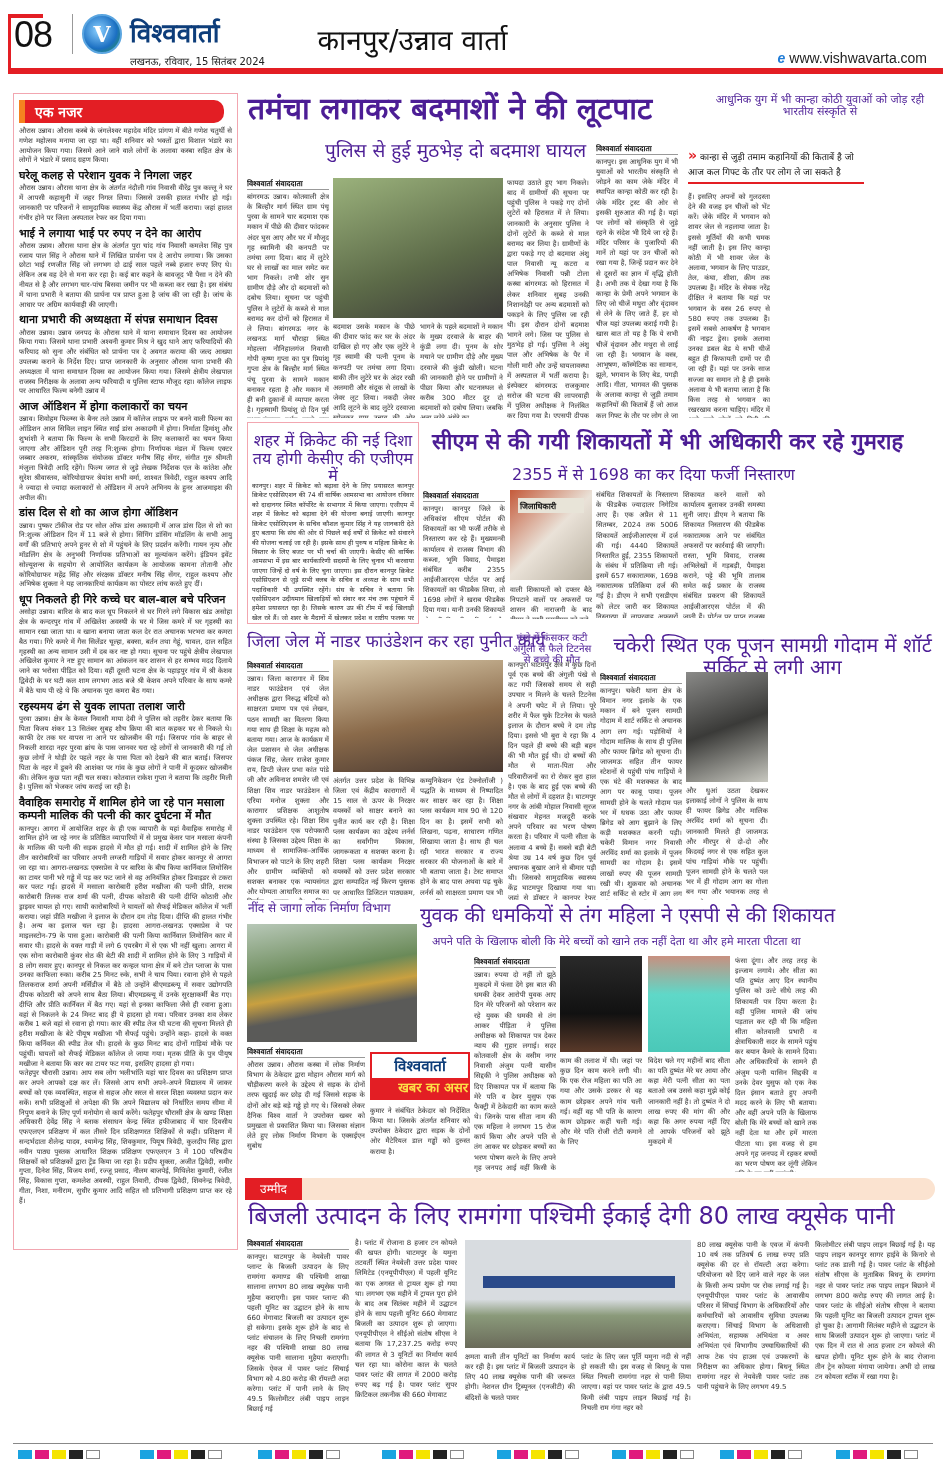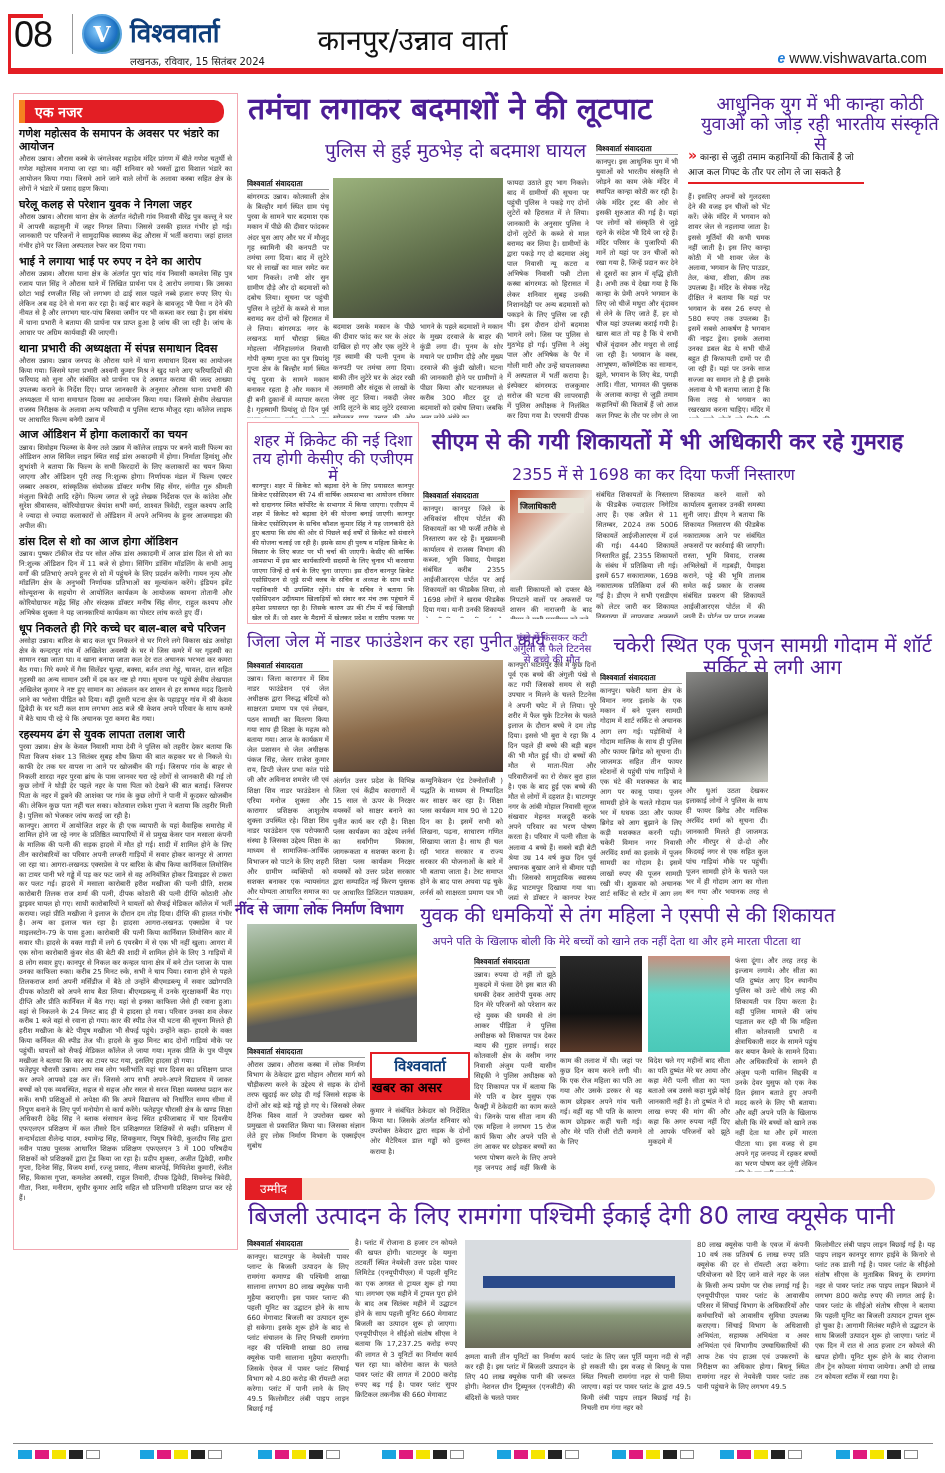--- a/index.html
+++ b/index.html
@@ -24,21 +24,21 @@
 .col{position:absolute;font:7px "DejaVu Sans",sans-serif;line-height:1.45;color:#333;text-align:justify;overflow:hidden}
 .ph{position:absolute;background:#7a8a6a;overflow:hidden}
 .box{position:absolute;border:1px solid #f2a6b0}
 .quote{position:absolute;font:9px "DejaVu Sans",sans-serif;color:#111;line-height:1.4}
 .quote .q{color:#e31e24;font-weight:bold;font-size:14px}
 .umeed{position:absolute;left:245px;top:1178px;width:690px;height:22px;background:#fbe3d0;border-radius:0 12px 12px 0}
 .umeed .lbl{position:absolute;left:0;top:0;width:57px;height:22px;background:#e31e24;color:#fff;font:12px "DejaVu Sans",sans-serif;text-align:center;line-height:22px}
 .umeed .txt{position:absolute;left:66px;top:3px;font:12px "DejaVu Sans",sans-serif;color:#111}
 .khabar{position:absolute;left:370px;top:1052px;width:100px;height:48px;border:2px solid #e31e24;background:#fff}
 .khabar .t{height:24px;text-align:center;font:bold 15px "DejaVu Sans",sans-serif;color:#0d3d7a;line-height:24px}
-.khabar .b{height:20px;background:#e31e24;color:#000000;text-align:left;font:bold 13px "DejaVu Sans",sans-serif;line-height:20px}
+.khabar .b{height:20px;background:#e31e24;color:#fde047;text-align:right;font:bold 13px "DejaVu Sans",sans-serif;line-height:20px}
 .reg{position:absolute;top:1450px;display:flex;gap:3px;align-items:center}
 .reg span{display:inline-block;width:14px;height:9px}
 .reg i{display:inline-block;width:14px;height:9px;border:1px solid #888}
 .rule{position:absolute;top:1443px;left:13px;width:920px;height:1px;background:#888}
 </style>
 </head>
 <body>
 
 <div class="hdr">
   <div class="topbar"></div>
@@ -48,21 +48,20 @@
 <div class="vsep"></div>
 <div class="logo">V</div>
 <div class="brand">विश्ववार्ता</div>
 <div class="dateline">लखनऊ,  रविवार, 15 सितंबर 2024</div>
 <div class="section">कानपुर/उन्नाव वार्ता</div>
 <div class="site"><span class="e">e</span><span>www.vishwavarta.com</span></div>
 
 <div class="leftbox">
   <div class="tag">एक नजर</div>
   <div>
-      <div class="lh">गणेश महोत्सव के समापन के अवसर पर भंडारे का आयोजन</div>
       <div class="lb">औरास उन्नाव। औरास कस्बे के जंगलेश्वर महादेव मंदिर प्रांगण में बीते गणेश चतुर्थी से गणेश महोत्सव मनाया जा रहा था। वहीं शनिवार को भक्तों द्वारा विशाल भंडारे का आयोजन किया गया। जिसमे आने जाने वाले लोगों के अलावा कस्बा सहित क्षेत्र के लोगों ने भंडारे में प्रसाद ग्रहण किया।</div>
     </div>
   <div>
       <div class="lh">घरेलू कलह से परेशान युवक ने निगला जहर</div>
       <div class="lb">औरास उन्नाव। औरास थाना क्षेत्र के अंतर्गत नंदौली गांव निवासी वीरेंद्र पुत्र कल्लू ने घर में आपसी कहासुनी में जहर निगल लिया। जिससे उसकी हालत गंभीर हो गई। जानकारी पर परिजनों ने सामुदायिक स्वास्थ्य केंद्र औरास में भर्ती कराया। जहां हालत गंभीर होने पर जिला अस्पताल रेफर कर दिया गया।</div>
     </div>
   <div>
       <div class="lh">भाई ने लगाया भाई पर रुपए न देने का आरोप</div>
       <div class="lb">औरास उन्नाव। औरास थाना क्षेत्र के अंतर्गत पुरा चांद गांव निवासी कमलेश सिंह पुत्र रजाय पाल सिंह ने औरास थाने में लिखित प्रार्थना पत्र दे आरोप लगाया। कि उसका छोटा भाई रणजीत सिंह जो लगभग दो ढाई साल पहले नब्बे हजार रुपए लिए थे। लेकिन अब वह देने से मना कर रहा है। कई बार कहने के बावजूद भी पैसा न देने की नीयत से है और लगभग चार-पांच बिसवा जमीन पर भी कब्जा कर रखा है। इस संबंध में थाना प्रभारी ने बताया की प्रार्थना पत्र प्राप्त हुआ है जांच की जा रही है। जांच के आधार पर अग्रिम कार्यवाही की जाएगी।</div>
     </div>
@@ -80,36 +79,37 @@
     </div>
   <div>
       <div class="lh">धूप निकलते ही गिरे कच्चे घर बाल-बाल बचे परिजन</div>
       <div class="lb">असोहा उन्नाव। बारिश के बाद कल धूप निकलने से घर गिरने लगे विकास खंड असोहा क्षेत्र के कन्दरपुर गांव में अखिलेश अवस्थी के घर मे जिस कमरे में घर गृहस्थी का सामान रखा जाता था। व खाना बनाया जाता कल देर रात अचानक भरभरा कर कमरा बैठ गया। गिरे कमरे में गैस सिलेंडर चूल्हा, बक्सा, बर्तन तथा गेहूं, चावल, दाल सहित गृहस्थी का अन्य सामान उसी में दब कर नष्ट हो गया। सूचना पर पहुंचे क्षेत्रीय लेखपाल अखिलेश कुमार ने नष्ट हुए सामान का आंकलन कर शासन से हर सम्भव मदद दिलाये जाने का भरोसा पीड़ित को दिया। वहीं दूसरी घटना क्षेत्र के पहाड़पुर गांव में श्री केशव द्विवेदी के घर घटी कल शाम लगभग आठ बजे श्री केशव अपने परिवार के साथ कमरे में बैठे चाय पी रहे थे कि अचानक पूरा कमरा बैठ गया।</div>
     </div>
   <div>
       <div class="lh">रहस्यमय ढंग से युवक लापता तलाश जारी</div>
       <div class="lb">पुरवा उन्नाव। क्षेत्र के केवल निवासी माया देवी ने पुलिस को तहरीर देकर बताया कि पिता विजय शंकर 13 सितंबर सुबह शौच क्रिया की बात कहकर घर से निकले थे। काफी देर तक घर वापस ना आने पर खोजबीन की गई। जिसपर गांव के बाहर से निकली शारदा नहर पुरवा ब्रांच के पास जानवर चरा रहे लोगों से जानकारी की गई तो कुछ लोगों ने थोड़ी देर पहले नहर के पास पिता को देखने की बात बताई। जिसपर पिता के नहर में डूबने की आशंका पर गांव के कुछ लोगों ने पानी में कूदकर खोजबीन की। लेकिन कुछ पता नहीं चल सका। कोतवाल राकेश गुप्ता ने बताया कि तहरीर मिली है। पुलिस को भेजकर जांच कराई जा रही है।</div>
     </div>
   <div>
+      <div class="lh">वैवाहिक समारोह में शामिल होने जा रहे पान मसाला कम्पनी मालिक की पत्नी की कार दुर्घटना में मौत</div>
       <div class="lb">कानपुर। आगरा में आयोजित शहर के ही एक व्यापारी के यहां वैवाहिक समारोह में शामिल होने जा रहे नगर के प्रतिष्ठित व्यापारियों में से प्रमुख केसर पान मसाला कंपनी के मालिक की पत्नी की सड़क हादसे में मौत हो गई। शादी में शामिल होने के लिए तीन कारोबारियों का परिवार अपनी लग्जरी गाड़ियों में सवार होकर कानपुर से आगरा जा रहा था। आगरा-लखनऊ एक्सप्रेस वे पर बारिश के बीच किया कार्निवाल लिमोसिन का टायर पानी भरे गड्ढे में पड़ कर फट जाने से वह अनियंत्रित होकर डिवाइडर से टकरा कर पलट गई। हादसे में मसाला कारोबारी हरीश मखीजा की पत्नी प्रीति, शराब कारोबारी तिलक राज शर्मा की पत्नी, दीपक कोठारी की पत्नी दीप्ति कोठारी और ड्राइवर घायल हो गए। साथी कारोबारियों ने घायलों को सैफई मेडिकल कॉलेज में भर्ती कराया। जहां प्रीति मखीजा ने इलाज के दौरान दम तोड़ दिया। दीप्ति की हालत गंभीर है। अन्य का इलाज चल रहा है। हादसा आगरा-लखनऊ एक्सप्रेस वे पर माइलस्टोन-79 के पास हुआ। कारोबारी की पत्नी किया कार्निवाल लिमोसिन कार में सवार थी। हादसे के वक्त गाड़ी में लगे 6 एयरबैग में से एक भी नहीं खुला। आगरा में एक सोना कारोबारी कुंवर सेठ की बेटी की शादी में शामिल होने के लिए 3 गाड़ियों में 8 लोग सवार हुए। कानपुर से निकल कर कन्हल थाना क्षेत्र में बने टोल प्लाजा के पास उनका काफिला रुका। करीब 25 मिनट रुके, सभी ने चाय पिया। रवाना होने से पहले तिलकराज शर्मा अपनी मर्सिडीज में बैठे तो उन्होंने बीएमडब्ल्यू में सवार उद्योगपति दीपक कोठारी को अपने साथ बैठा लिया। बीएमडब्ल्यू में उनके सुरक्षाकर्मी बैठ गए। दीप्ति और प्रीति कार्निवल में बैठ गए। यहां से इनका काफिला जैसे ही रवाना हुआ। वहां से निकलने के 24 मिनट बाद ही ये हादसा हो गया। परिवार उनका शव लेकर करीब 1 बजे वहां से रवाना हो गया। कार की स्पीड तेज थी घटना की सूचना मिलते ही हरीश मखीजा के बेटे पीयूष मखीजा भी सैफई पहुंचे। उन्होंने कहा- हादसे के वक्त किया कर्निवल की स्पीड तेज थी। हादसे के कुछ मिनट बाद दोनों गाड़ियां मौके पर पहुंचीं। घायलों को सैफई मेडिकल कॉलेज ले जाया गया। मृतक प्रीति के पुत्र पीयूष मखीजा ने बताया कि कार का टायर फट गया, इसलिए हादसा हो गया।</div>
     </div>
   <div>
       <div class="lb">फतेहपुर चौरासी उन्नाव। आप सब लोग भलीभांति यहां चार दिवस का प्रशिक्षण प्राप्त कर अपने आपको दक्ष कर लें। जिससे आप सभी अपने-अपने विद्यालय में जाकर बच्चों को एक व्यवस्थित, सहज से सहज और सरल से सरल शिक्षा व्यवस्था प्रदान कर सकें। सभी प्रशिक्षुओं से अपेक्षा की कि अपने विद्यालय को निर्धारित समय सीमा में निपुण बनाने के लिए पूर्ण मनोयोग से कार्य करेंगे। फतेहपुर चौरासी क्षेत्र के खण्ड शिक्षा अधिकारी देवेंद्र सिंह ने ब्लाक संसाधन केन्द्र स्थित हफीजाबाद में चार दिवसीय एफएलएन प्रशिक्षण में कल तीसरे दिन प्रशिक्षणरत शिक्षिकों से कही। प्रशिक्षण में सन्दर्भदाता शैलेन्द्र यादव, श्यामेन्द्र सिंह, शिवकुमार, पियूष त्रिवेदी, कुलदीप सिंह द्वारा नवीन पाठ्य पुस्तक आधारित शिक्षक प्रशिक्षण एफएलएन 3 में 100 परिषदीय शिक्षकों को प्रशिक्षकों द्वारा ट्रेंड किया जा रहा है। प्रदीप शुक्ला, अजीत द्विवेदी, समीर गुप्ता, दिनेश सिंह, विजय शर्मा, रज्जू प्रसाद, नीलम बाजपेई, मिथिलेश कुमारी, रंजीत सिंह, विकास गुप्ता, कमलेश अवस्थी, राहुल तिवारी, दीपक द्विवेदी, शिवनेन्द्र त्रिवेदी, गीता, निशा, मनीराम, सुधीर कुमार आदि सहित सौ प्रतिभागी प्रशिक्षण प्राप्त कर रहे हैं।</div>
     </div>
 </div>
 
 <div class="h1" style="left:248px;top:92px;font-size:30px;font-weight:bold">तमंचा लगाकर बदमाशों ने की लूटपाट</div>
 <div class="h1" style="left:325px;top:140px;font-size:19px">पुलिस से हुई मुठभेड़ दो बदमाश घायल</div>
 <div class="col" style="left:247px;top:178px;width:82px;height:240px"><div class="by">विश्ववार्ता संवाददाता</div><span>बांगरमऊ उन्नाव। कोतवाली क्षेत्र के बिल्हौर मार्ग स्थित ग्राम पंचू पुरवा के सामने चार बदमाश एक मकान में पीछे की दीवार फांदकर अंदर घुस आए और घर में मौजूद गृह स्वामिनी की कनपटी पर तमंचा लगा दिया। बाद में लुटेरे घर से लाखों का माल समेट कर भाग निकले। तभी शोर सुन ग्रामीण दौड़े और दो बदमाशों को दबोच लिया। सूचना पर पहुंची पुलिस ने लुटेरों के कब्जे से माल बरामद कर दोनों को हिरासत में ले लिया। बांगरमऊ नगर के लखनऊ मार्ग चौराहा स्थित मोहल्ला नौनिहालगंज निवासी गोपी कृष्ण गुप्ता का पुत्र प्रियांशु गुप्ता क्षेत्र के बिल्हौर मार्ग स्थित पंचू पुरवा के सामने मकान बनाकर रहता है और मकान में ही बनी दुकानों में व्यापार करता है। गृहस्वामी प्रियांशु दो दिन पूर्व मथुरा-वृंदावन दर्शन करने गया था। घर में उसकी पत्नी पूनम और पड़ोस का सूरज मौजूद थे। तभी शुक्रवार रात चार</span></div>
 <div class="ph" style="left:333px;top:178px;width:170px;height:140px;background:linear-gradient(160deg,#9bb27c,#5c6a48 60%,#3b3a38)"></div>
 <div class="col" style="left:333px;top:322px;width:82px;height:96px">बदमाश उसके मकान के पीछे की दीवार फांद कर घर के अंदर दाखिल हो गए और एक लुटेरे ने गृह स्वामी की पत्नी पूनम के कनपटी पर तमंचा लगा दिया। बाकी तीन लुटेरे घर के अंदर रखी अलमारी और संदूक से लाखों के जेवर लूट लिया। नकदी जेवर आदि लूटने के बाद लुटेरे दरवाजा खोलकर ग्राम उन्नाव की ओर जाने वाले मार्ग पर भाग निकले।</div>
 <div class="col" style="left:420px;top:322px;width:83px;height:96px">भागने के पहले बदमाशों ने मकान के मुख्य दरवाजे के बाहर की कुंडी लगा दी। पूनम के शोर मचाने पर ग्रामीण दौड़े और मुख्य दरवाजे की कुंडी खोली। घटना की जानकारी होने पर ग्रामीणों ने पीछा किया और घटनास्थल से करीब 300 मीटर दूर दो बदमाशों को दबोच लिया। जबकि अन्य लुटेरे अंधेरे का</div>
 <div class="col" style="left:507px;top:178px;width:82px;height:240px">फायदा उठाते हुए भाग निकले। बाद में ग्रामीणों की सूचना पर पहुंची पुलिस ने पकड़े गए दोनों लुटेरों को हिरासत में ले लिया। जानकारी के अनुसार पुलिस ने दोनों लुटेरों के कब्जे से माल बरामद कर लिया है। ग्रामीणों के द्वारा पकड़े गए दो बदमाश अंशु पाल निवासी न्यू कटरा व अभिषेक निवासी पन्नी टोला कस्बा बांगरमऊ को हिरासत में लेकर शनिवार सुबह उनकी निशानदेही पर अन्य बदमाशों को पकड़ने के लिए पुलिस जा रही थी। इस दौरान दोनों बदमाश भागने लगे। जिस पर पुलिस से मुठभेड़ हो गई। पुलिस ने अंशु पाल और अभिषेक के पैर में गोली मारी और उन्हें घायलावस्था में अस्पताल में भर्ती कराया है। इंस्पेक्टर बांगरमऊ राजकुमार सरोज की घटना की लापरवाही में पुलिस अधीक्षक ने निलंबित कर दिया गया है। एएसपी दीपक भूकर ने बताया कि मामले की जांच पड़ताल की जा रही है। दोषियों को बख्शा नहीं जाएगा।</div>
 
-<div class="h1" style="left:700px;top:94px;width:240px;font-size:18px;text-align:center">आधुनिक युग में भी कान्हा कोठी युवाओं को जोड़ रही भारतीय संस्कृति से</div>
+<div class="h1" style="left:700px;top:94px;width:240px;font-size:11px;text-align:center">आधुनिक युग में भी कान्हा कोठी युवाओं को जोड़ रही भारतीय संस्कृति से</div>
 <div class="col" style="left:596px;top:143px;width:82px;height:275px"><div class="by">विश्ववार्ता संवाददाता</div><span>कानपुर। इस आधुनिक युग में भी युवाओं को भारतीय संस्कृति से जोड़ने का काम जेके मंदिर में स्थापित कान्हा कोठी कर रही है। जेके मंदिर ट्रस्ट की ओर से इसकी शुरुआत की गई है। यहां पर लोगों को संस्कृति से जुड़े रहने के संदेश भी दिये जा रहे हैं। मंदिर परिसर के पुजारियों की मानें तो यहां पर उन चीजों को रखा गया है, जिन्हें प्रदान कर देने से दूसरों का ज्ञान में वृद्धि होती है। अभी तक ये देखा गया है कि कान्हा के प्रेमी अपने भगवान के लिए जो चीजें मथुरा और वृंदावन से लेने के लिए जाते हैं, हर वो चीज यहां उपलब्ध कराई गयी है। खास बात तो यह है कि ये सभी चीजें वृंदावन और मथुरा से लाई जा रही हैं। भगवान के वस्त्र, आभूषण, कॉस्मेटिक का सामान, झूले, भगवान के लिए बेड, पगड़ी आदि। गीता, भागवत की पुस्तक के अलावा कान्हा से जुड़ी तमाम कहानियों की किताबें हैं जो आज कल गिफ्ट के तौर पर लोग ले जा सकते हैं इसके अलावा मान्यता है कि किसी को यदि भगवान भेंट करें तो ज्यादा शुभ माना जाता है। इसलिए यहां पर कई तरह के लड्डू गोपाल भी हैं और ये सभी भगवान वृंदावन व मथुरा से लाए गए</span></div>
 <div class="quote" style="left:688px;top:146px;width:176px;border-bottom:2px solid #e31e24;padding-bottom:4px"><span class="q">»</span> <span>कान्हा से जुड़ी तमाम कहानियों की किताबें है जो आज कल गिफ्ट के तौर पर लोग ले जा सकते है</span></div>
 <div class="col" style="left:688px;top:192px;width:82px;height:226px">हैं। इसलिए अपनों को गुलदस्ता देने की वजह इन चीजों को भेंट करें। जेके मंदिर में भगवान को शावर जेल से नहलाया जाता है। इससे मूर्तियों की कभी चमक नहीं जाती है। इस लिए कान्हा कोठी में भी शावर जेल के अलावा, भगवान के लिए पाउडर, तेल, कंघा, शीशा, क्रीम तक उपलब्ध हैं। मंदिर के सेवक नरेंद्र दीक्षित ने बताया कि यहां पर भगवान के वस्त्र 26 रुपए से 580 रुपए तक उपलब्ध हैं। इसमें सबसे आकर्षण है भगवान की नाइट ड्रेस। इसके अलावा उनका डबल बेड ये सभी चीजें बहुत ही किफायती दामों पर दी जा रही हैं। यहां पर उनके साज सज्जा का समान तो है ही इसके अलावा ये भी बताया जाता है कि किस तरह से भगवान का रखरखाव करना चाहिए। मंदिर में आने वाले लोगों को मिट्टी की मूर्ति के फायदे बताए जाएंगे, ताकि लोग मिट्टी की ही मूर्तियों का प्रयोग करें। इसलिए कान्हा कोठी में इस बार दीपावली में मिट्टी के गणेश लक्ष्मी रखे जाएंगे।</div>
 <div class="col" style="left:774px;top:192px;width:164px;height:226px;column-count:2;column-gap:6px"></div>
 
 <div class="box" style="left:247px;top:422px;width:172px;height:202px"></div>
 <div class="h1" style="left:252px;top:432px;width:162px;font-size:16px;text-align:center">शहर में क्रिकेट की नई दिशा तय होगी केसीए की एजीएम में</div>
 <div class="col" style="left:252px;top:482px;width:162px;height:138px;font-size:6.5px">कानपुर। शहर में क्रिकेट को बढ़ावा देने के लिए प्रयासरत कानपुर क्रिकेट एसोसिएशन की 74 वीं वार्षिक आमसभा का आयोजन रविवार को दादानगर स्थित कॉर्पोरेट के सभागार में किया जाएगा। एजीएम में शहर में क्रिकेट को बढ़ावा देने की योजना बनाई जाएगी। कानपुर क्रिकेट एसोसिएशन के सचिव कौशल कुमार सिंह ने यह जानकारी देते हुए बताया कि संघ की ओर से पिछले कई वर्षों से क्रिकेट को संवारने की योजना चलाई जा रही है। इसके साथ ही पुरुष व महिला क्रिकेट के विस्तार के लिए बजट पर भी चर्चा की जाएगी। केसीए की वार्षिक आमसभा में इस बार कार्यकारिणी सदस्यों के लिए चुनाव भी करवाया जाएगा जिन्हें दो वर्ष के लिए चुना जाएगा। इस दौरान कानपुर क्रिकेट एसोसिएशन से जुड़े सभी क्लब के सचिव व अध्यक्ष के साथ सभी पदाधिकारी भी उपस्थित रहेंगे। संघ के सचिव ने बताया कि एसोसिएशन उदीयमान खिलाड़ियों को संवार कर मंच तक पहुंचाने में हमेशा प्रयासरत रहा है। जिसके कारण उप्र की टीम में कई खिलाड़ी खेल रहे हैं। जो शहर के मैदानों में खेलकर प्रदेश व राष्ट्रीय फलक पर छा रहे हैं।</div>
 
 <div class="h1" style="left:432px;top:430px;font-size:22px;font-weight:bold">सीएम से की गयी शिकायतों में भी अधिकारी कर रहे गुमराह</div>
@@ -129,21 +129,21 @@
 <div class="col" style="left:420px;top:776px;width:83px;height:124px">कम्युनिकेशन एंड टेक्नोलॉजी ) पद्धति के माध्यम से निष्पादित कर साक्षर कर रहा है। शिक्षा प्लस कार्यक्रम मात्र 90 से 120 दिन का है। इसमें सभी को लिखना, पढ़ना, साधारण गणित सिखाया जाता है। साथ ही चल रही भारत सरकार व राज्य सरकार की योजनाओं के बारे में भी बताया जाता है। टेस्ट समाप्त होने के बाद पास अथवा पढ़ चुके लर्नर्स को साक्षरता प्रमाण पत्र भी प्रदान किया जाता है।</div>
 
 <div class="h1" style="left:508px;top:632px;width:88px;font-size:10px;text-align:center">पंखे में फंसकर कटी अंगुली से फैले टिटनेस से बच्चे की मौत</div>
 <div class="col" style="left:508px;top:660px;width:88px;height:240px">कानपुर। घाटमपुर क्षेत्र में कुछ दिनों पूर्व एक बच्चे की अंगुली पंखे से कट गयी जिसको समय से सही उपचार न मिलने के चलते टिटनेस ने अपनी चपेट में ले लिया। पूरे शरीर में फैल चुके टिटनेस के चलते इलाज के दौरान बच्चे ने दम तोड़ दिया। इससे भी बुरा ये रहा कि 4 दिन पहले ही बच्चे की बड़ी बहन की भी मौत हुई थी। दो बच्चों की मौत से माता-पिता और परिवारीजनों का रो रोकर बुरा हाल है। एक के बाद हुई एक बच्चे की मौत से लोगों में दहशत है। घाटमपुर नगर के आंबी मोहाल निवासी सूरज संखवार मेहनत मजदूरी करके अपने परिवार का भरण पोषण करता है। परिवार में पत्नी सीता के अलावा 4 बच्चे हैं। सबसे बड़ी बेटी श्रेया उम्र 14 वर्ष कुछ दिन पूर्व अचानक बुखार आने से बीमार पड़ी थी। जिसको सामुदायिक स्वास्थ्य केंद्र घाटमपुर दिखाया गया था। जहां से डॉक्टर ने कानपुर रेफर किया गया था।</div>
 
 <div class="h1" style="left:605px;top:634px;width:335px;font-size:20px;text-align:center">चकेरी स्थित एक पूजन सामग्री गोदाम में शॉर्ट सर्किट से लगी आग</div>
 <div class="col" style="left:600px;top:672px;width:82px;height:228px"><div class="by">विश्ववार्ता संवाददाता</div><span>कानपुर। चकेरी थाना क्षेत्र के विमान नगर इलाके के एक मकान में बने पूजन सामग्री गोदाम में शार्ट सर्किट से अचानक आग लग गई। पड़ोसियों ने गोदाम मालिक के साथ ही पुलिस और फायर ब्रिगेड को सूचना दी। जाजमऊ सहित तीन फायर स्टेशनों से पहुंची पांच गाड़ियों ने एक घंटे की मशक्कत के बाद आग पर काबू पाया। पूजन सामग्री होने के चलते गोदाम पल भर में धधक उठा और फायर ब्रिगेड को आग बुझाने के लिए कड़ी मशक्कत करनी पड़ी। चकेरी विमान नगर निवासी अरविंद शर्मा का इलाके में पूजन सामग्री का गोदाम है। इसमें लाखों रुपए की पूजन सामग्री रखी थी। शुक्रवार को अचानक शार्ट सर्किट से स्टोर में आग लग गई। आग की लपटें</span></div>
 <div class="ph" style="left:686px;top:672px;width:82px;height:110px;background:linear-gradient(160deg,#8a8a88,#3a3a38 50%,#c8c8c0)"></div>
 <div class="col" style="left:686px;top:786px;width:82px;height:114px">और धुआं उठता देखकर इलाकाई लोगों ने पुलिस के साथ ही फायर ब्रिगेड और मालिक अरविंद शर्मा को सूचना दी। जानकारी मिलते ही जाजमऊ और मीरपुर से दो-दो और किदवई नगर से एक सहित कुल पांच गाड़ियां मौके पर पहुंचीं। पूजन सामग्री होने के चलते पल भर में ही गोदाम आग का गोला बन गया और भयानक तरह से धधकने लगा।</div>
 
-<div class="h1" style="left:235px;top:902px;font-size:14px;font-weight:bold">नींद से जागा लोक निर्माण विभाग</div>
+<div class="h1" style="left:248px;top:902px;font-size:12px;font-weight:normal">नींद से जागा लोक निर्माण विभाग</div>
 <div class="ph" style="left:247px;top:924px;width:170px;height:118px;background:linear-gradient(170deg,#b8c8b8,#6a8a58 40%,#c9a040 55%,#5a5a58 70%)"></div>
 <div class="col" style="left:247px;top:1046px;width:118px;height:126px"><div class="by">विश्ववार्ता संवाददाता</div><span>औरास उन्नाव। औरास कस्बा में लोक निर्माण विभाग के ठेकेदार द्वारा मोहान औरास मार्ग को चौड़ीकरण करने के उद्देश्य से सड़क के दोनों तरफ खुदाई कर छोड़ दी गई जिससे सड़क के दोनों ओर बड़े बड़े गड्ढे हो गए थे। जिसको लेकर दैनिक विश्व वार्ता ने उपरोक्त खबर को प्रमुखता से प्रकाशित किया था। जिसका संज्ञान लेते हुए लोक निर्माण विभाग के एक्सईएन सुबोध</span></div>
 <div class="khabar">
     <div class="t">विश्ववार्ता</div>
     <div class="b">खबर का असर</div>
   </div>
 <div class="col" style="left:370px;top:1106px;width:100px;height:66px">कुमार ने संबंधित ठेकेदार को निर्देशित किया था। जिसके अंतर्गत शनिवार को उपरोक्त ठेकेदार द्वारा सड़क के दोनों ओर मैटेरियल डाल गड्ढों को दुरुस्त कराया है।</div>
 
 <div class="h1" style="left:420px;top:904px;font-size:20px">युवक की धमकियों से तंग महिला ने एसपी से की शिकायत</div>
 <div class="h1" style="left:432px;top:936px;font-size:11px">अपने पति के खिलाफ बोली कि मेरे बच्चों को खाने तक नहीं देता था और हमे मारता पीटता था</div>

